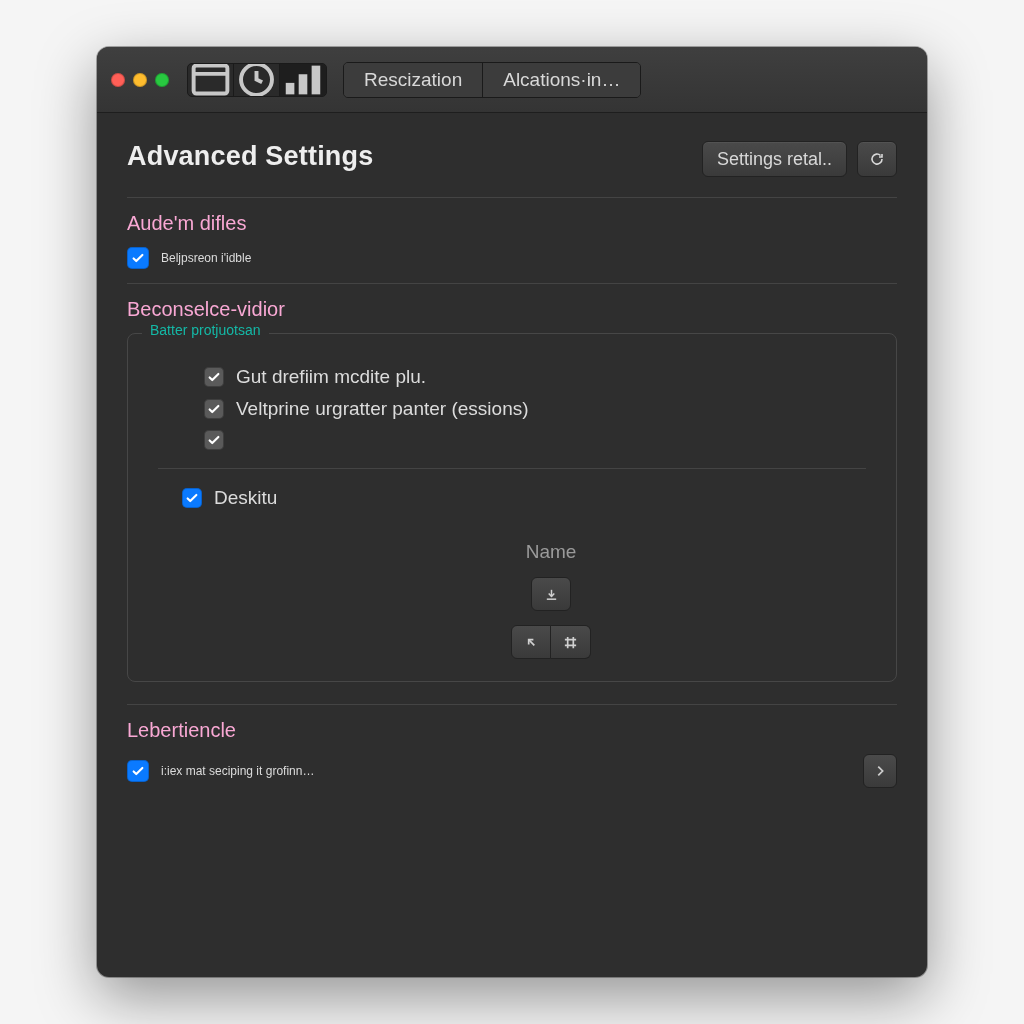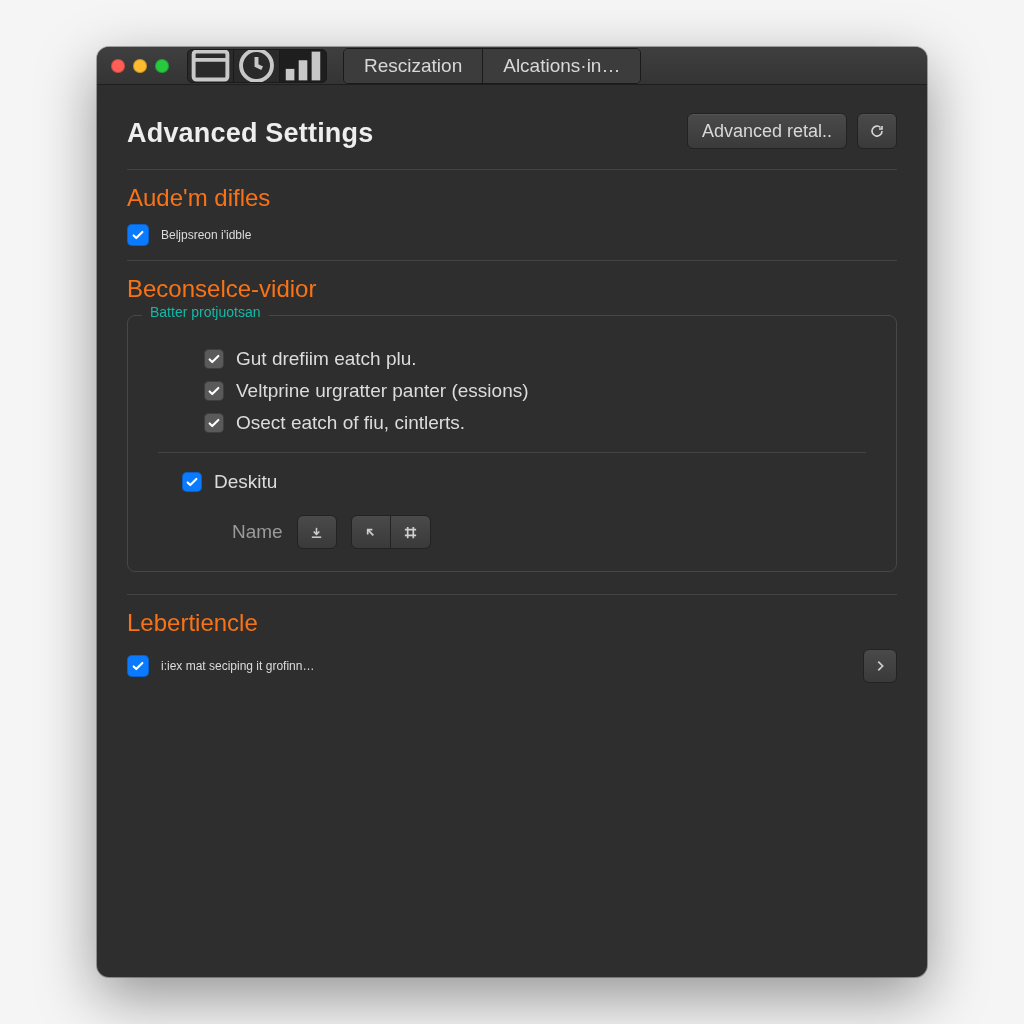--- a/index.html
+++ b/index.html
@@ -16,21 +16,21 @@
     width: 830px;
     height: 930px;
     background: #2e2e2e;
     border-radius: 12px;
     box-shadow: 0 20px 60px rgba(0,0,0,0.4), 0 0 0 1px rgba(0,0,0,0.3);
     overflow: hidden;
     display: flex;
     flex-direction: column;
   }
   .titlebar {
-    height: 38px;
+    height: 66px;
     background: linear-gradient(#3f3f3f, #343434);
     border-bottom: 1px solid #1e1e1e;
     display: flex;
     align-items: center;
     padding: 0 14px;
     gap: 8px;
   }
   .traffic { display: flex; gap: 8px; margin-right: 10px; }
   .dot { width: 14px; height: 14px; border-radius: 50%; }
   .dot.red { background:#ff5f57; box-shadow: inset 0 0 0 1px rgba(0,0,0,0.2);}
@@ -66,21 +66,21 @@
     white-space:nowrap;
   }
   .tab:last-child{border-right:none;}
   .content {
     flex:1;
     padding: 28px 30px 18px 30px;
     overflow:hidden;
     color:#d8d8d8;
   }
   .heading-row {
-    display:flex; justify-content:space-between; align-items:flex-end;
+    display:flex; justify-content:space-between; align-items:flex-start;
     margin-bottom: 20px;
   }
   .heading {
     font-size:27px; font-weight:600; color:#eeeeee; letter-spacing:0.2px;
   }
   .action-cluster { display:flex; gap:10px; align-items:center;}
   .btn {
     background: linear-gradient(#4a4a4a,#3a3a3a);
     border:1px solid #222;
     border-radius:6px;
@@ -89,21 +89,21 @@
     padding:6px 14px;
     height:36px;
     display:flex; align-items:center;
     box-shadow: 0 1px 0 rgba(255,255,255,0.05) inset;
   }
   .btn.icon-only { width:40px; justify-content:center; padding:0;}
   hr.sep {
     border:none; border-top:1px solid #444; margin: 14px 0;
   }
   .section-label {
-    color:#f97316; font-size:24px; margin-top: 6px; margin-bottom:12px;
+    color:#f9a8d4; font-size:20px; margin-top: 6px; margin-bottom:12px;
   }
   .check-row {
     display:flex; align-items:center; gap:12px;
     font-size:12px; color:#dcdcdc; margin:6px 0;
   }
   .checkbox {
     width:22px; height:22px; border-radius:5px;
     display:flex; align-items:center; justify-content:center;
     flex-shrink:0;
   }
@@ -120,22 +120,22 @@
     position:absolute; top:-12px; left:14px;
     background:#2e2e2e; padding:0 8px;
     color:#14b8a6; font-size:14px;
   }
   .fieldset .check-row { font-size:19px; padding-left:50px; margin:10px 0;}
   .fieldset .check-row .checkbox { width:20px; height:20px;}
   .fieldset hr.sep { margin:18px 4px;}
   .deskitu-row { padding-left:28px !important; }
   .name-row {
     display:flex; align-items:center; gap:14px;
-    padding-left:78px; margin-top:22px;
-    color:#9a9a9a; font-size:19px;
+    padding-left:78px; margin-top:32px;
+    color:#9a9a9a; font-size:19px;flex-direction:column;
   }
   .mini-btn {
     width:40px; height:34px;
     background: linear-gradient(#4a4a4a,#3a3a3a);
     border:1px solid #222; border-radius:6px;
     display:flex; align-items:center; justify-content:center;
     color:#d0d0d0;
   }
   .mini-seg { display:flex; }
   .mini-seg .mini-btn:first-child { border-top-right-radius:0; border-bottom-right-radius:0;}
@@ -188,21 +188,21 @@
       <div class="tab">Rescization</div>
       <div class="tab">Alcations·in…</div>
     </div>
   </div>
 
   <div class="content">
 
     <div class="heading-row">
       <div class="heading">Advanced Settings</div>
       <div class="action-cluster">
-        <div class="btn">Advanced retal..</div>
+        <div class="btn">Settings retal..</div>
         <div class="btn icon-only">
           <svg viewBox="0 0 16 16" width="16" height="16" fill="none" stroke="currentColor" stroke-width="1.6">
               <path d="M13 8a5 5 0 1 1-1.5-3.5"></path>
               <path d="M13 3v3h-3"></path>
             </svg>
         </div>
       </div>
     </div>
 
     <hr class="sep">
@@ -223,37 +223,36 @@
 
     <div class="fieldset">
       <div class="fieldset-legend">Batter protjuotsan</div>
 
       <div class="check-row">
         <div class="checkbox gray">
           <svg viewBox="0 0 16 16" fill="none" stroke="#fff" stroke-width="2.4" stroke-linecap="round" stroke-linejoin="round">
               <path d="M3 8.5l3 3 7-7"></path>
             </svg>
         </div>
-        <span>Gut drefiim eatch plu.</span>
+        <span>Gut drefiim mcdite plu.</span>
       </div>
       <div class="check-row">
         <div class="checkbox gray">
           <svg viewBox="0 0 16 16" fill="none" stroke="#fff" stroke-width="2.4" stroke-linecap="round" stroke-linejoin="round">
               <path d="M3 8.5l3 3 7-7"></path>
             </svg>
         </div>
         <span>Veltprine urgratter panter (essions)</span>
       </div>
       <div class="check-row">
         <div class="checkbox gray">
           <svg viewBox="0 0 16 16" fill="none" stroke="#fff" stroke-width="2.4" stroke-linecap="round" stroke-linejoin="round">
               <path d="M3 8.5l3 3 7-7"></path>
             </svg>
         </div>
-        <span>Osect eatch of fiu, cintlerts.</span>
       </div>
 
       <hr class="sep">
 
       <div class="check-row deskitu-row">
         <div class="checkbox blue">
           <svg viewBox="0 0 16 16" fill="none" stroke="#fff" stroke-width="2.4" stroke-linecap="round" stroke-linejoin="round">
               <path d="M3 8.5l3 3 7-7"></path>
             </svg>
         </div>

